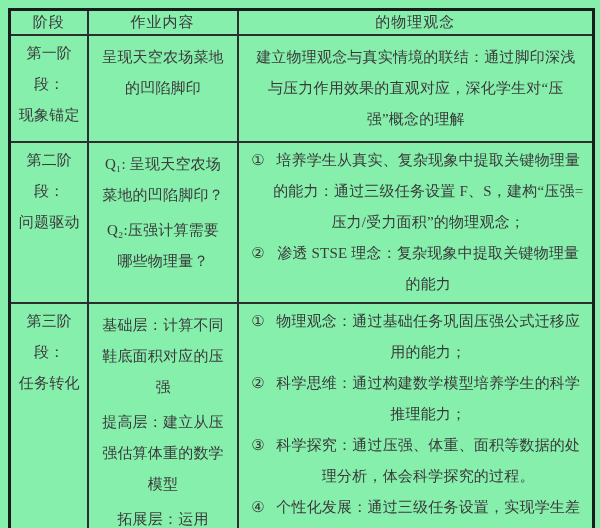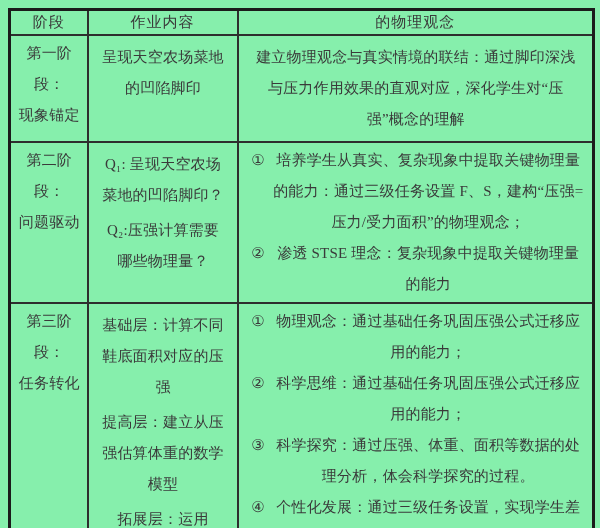--- a/index.html
+++ b/index.html
@@ -126,21 +126,21 @@
           <p>提高层：建立从压强估算体重的数学模型</p>
           <p>拓展层：运用 Excel 进行全年级学生体重数据匹配分析</p>
         </td>
         <td class="purpose">
           <div class="li">
             <span class="num">①</span>
             <span class="txt">物理观念：通过基础任务巩固压强公式迁移应用的能力；</span>
           </div>
           <div class="li">
             <span class="num">②</span>
-            <span class="txt">科学思维：通过基础任务巩固压强公式迁移应用的能力；</span>
+            <span class="txt">科学思维：通过构建数学模型培养学生的科学推理能力；</span>
           </div>
           <div class="li">
             <span class="num">③</span>
             <span class="txt">科学探究：通过压强、体重、面积等数据的处理分析，体会科学探究的过程。</span>
           </div>
           <div class="li">
             <span class="num">④</span>
             <span class="txt">个性化发展：通过三级任务设置，实现学生差异化发展的目标</span>
           </div>
         </td>

